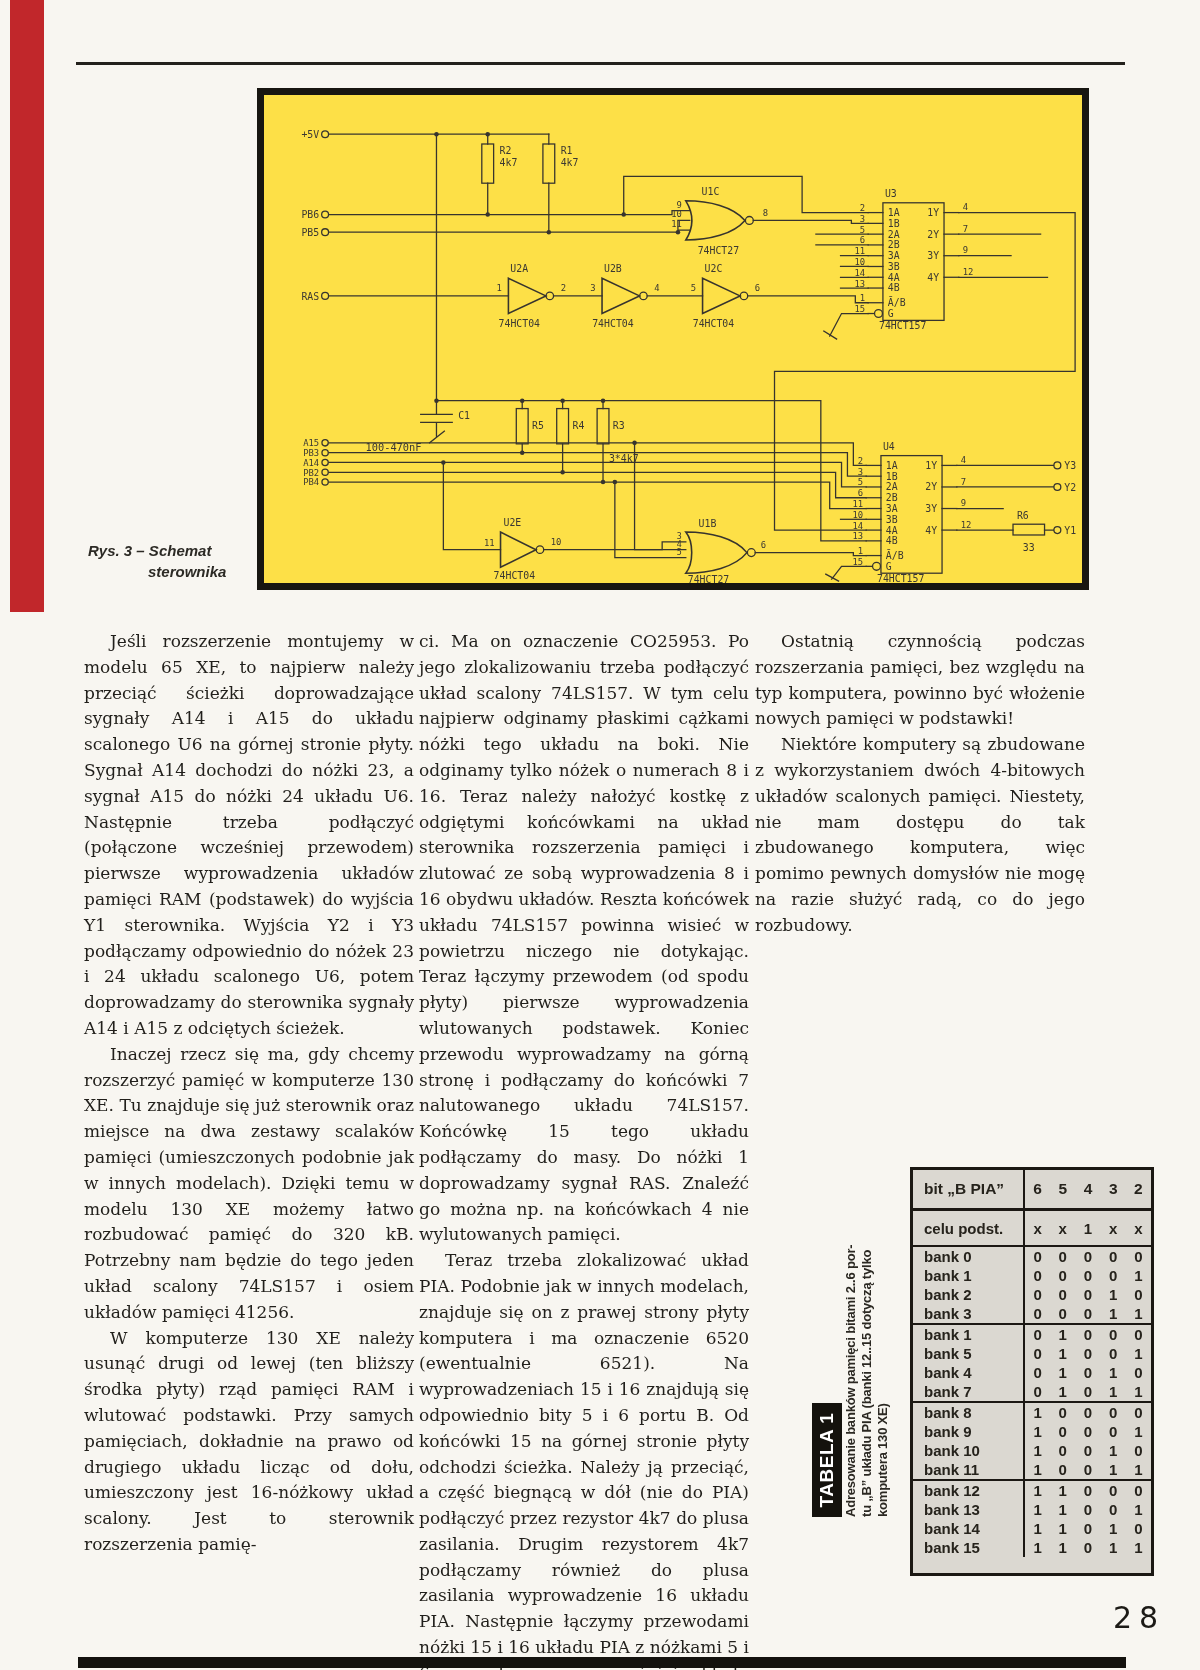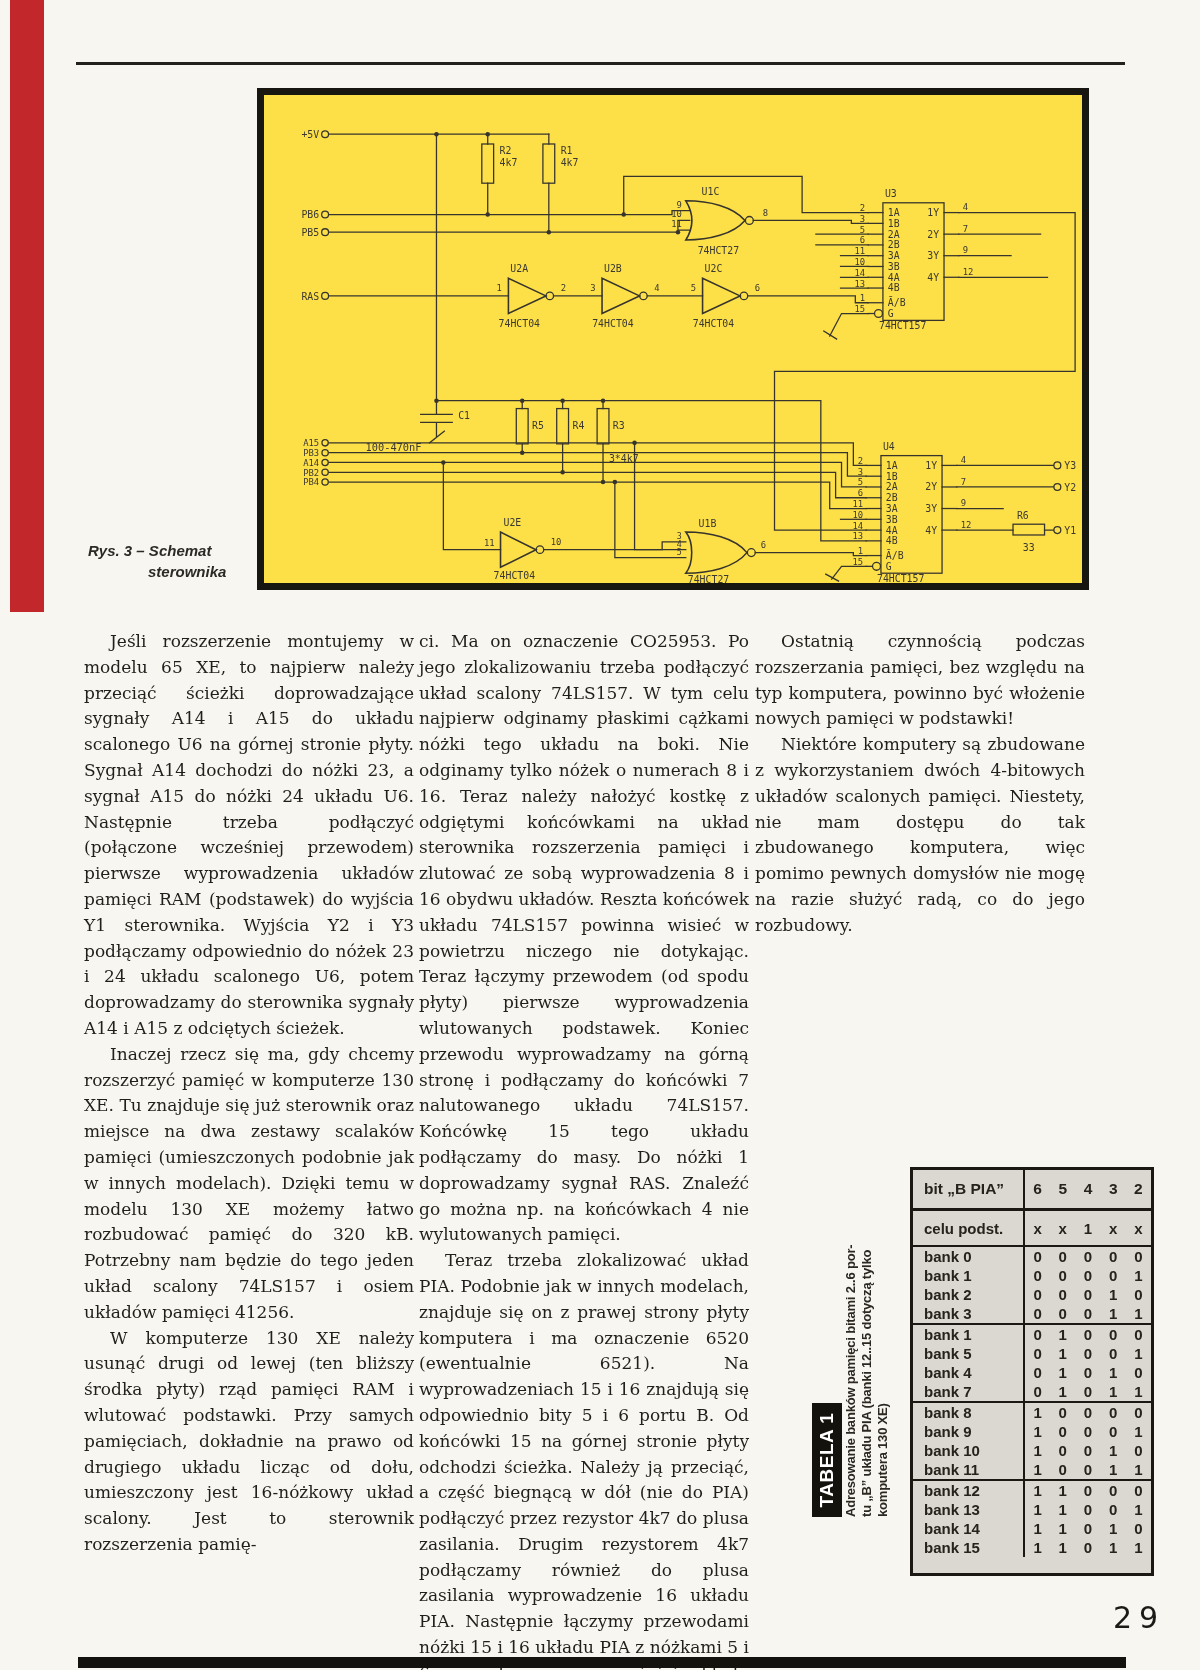--- a/index.html
+++ b/index.html
@@ -493,14 +493,14 @@
 </div>
 
 <div class="vcaption">
   <div class="rot">
     <div>Adresowanie banków pamięci bitami 2..6 por-</div>
     <div>tu „B” układu PIA (banki 12..15 dotyczą tylko</div>
     <div>komputera 130 XE)</div>
   </div>
 </div>
 
-<div class="pagenum">29</div>
+<div class="pagenum">28</div>
 <div class="bottomrule"></div>
 
 </body></html>

